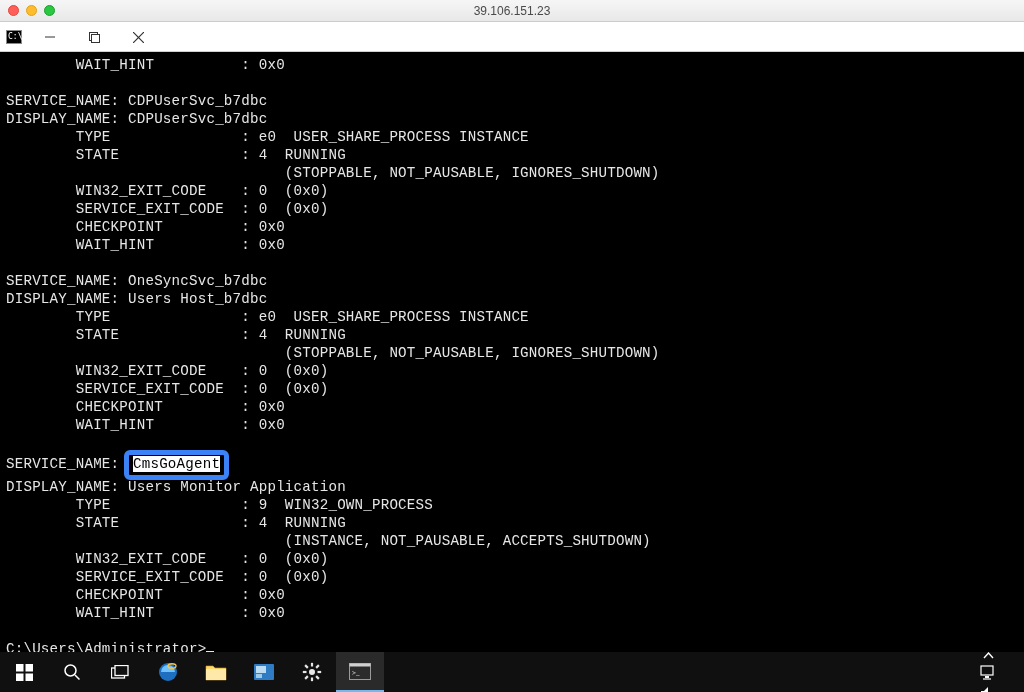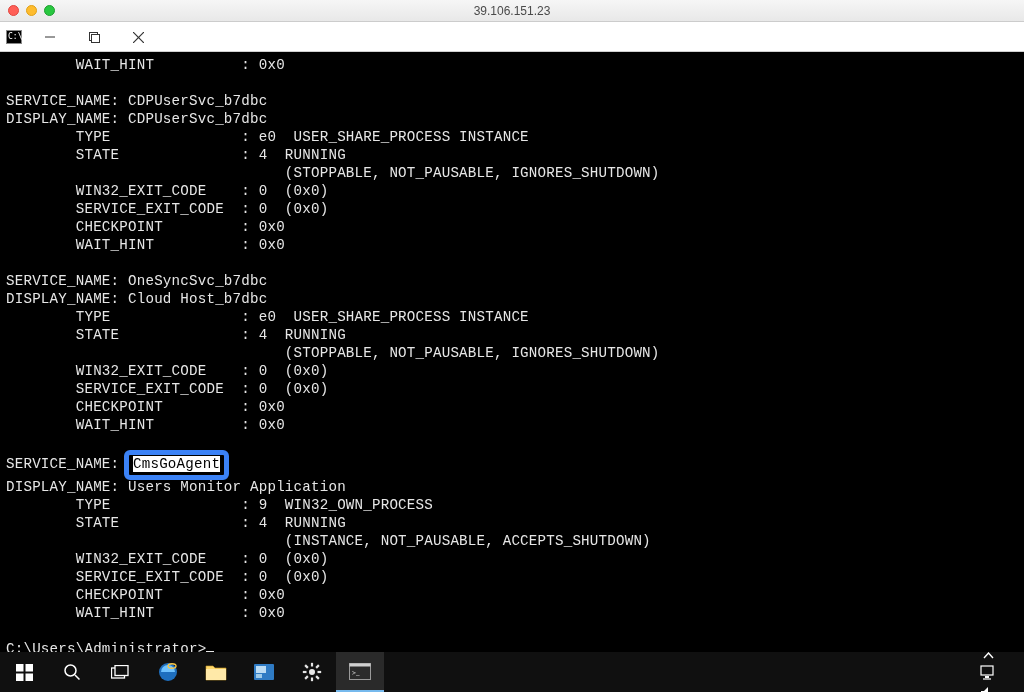--- a/index.html
+++ b/index.html
@@ -158,21 +158,21 @@
 <span>DISPLAY_NAME: CDPUserSvc_b7dbc</span>
 <span>        TYPE               : e0  USER_SHARE_PROCESS INSTANCE</span>
 <span>        STATE              : 4  RUNNING</span>
 <span>                                (STOPPABLE, NOT_PAUSABLE, IGNORES_SHUTDOWN)</span>
 <span>        WIN32_EXIT_CODE    : 0  (0x0)</span>
 <span>        SERVICE_EXIT_CODE  : 0  (0x0)</span>
 <span>        CHECKPOINT         : 0x0</span>
 <span>        WAIT_HINT          : 0x0</span>
 <span></span>
 <span>SERVICE_NAME: OneSyncSvc_b7dbc</span>
-<span>DISPLAY_NAME: Cloud Host_b7dbc</span>
+<span>DISPLAY_NAME: Users Host_b7dbc</span>
 <span>        TYPE               : e0  USER_SHARE_PROCESS INSTANCE</span>
 <span>        STATE              : 4  RUNNING</span>
 <span>                                (STOPPABLE, NOT_PAUSABLE, IGNORES_SHUTDOWN)</span>
 <span>        WIN32_EXIT_CODE    : 0  (0x0)</span>
 <span>        SERVICE_EXIT_CODE  : 0  (0x0)</span>
 <span>        CHECKPOINT         : 0x0</span>
 <span>        WAIT_HINT          : 0x0</span>
 <span></span>
 <span>SERVICE_NAME: </span><span class="highlight-box"><span class="sel">CmsGoAgent</span></span>
 <span>DISPLAY_NAME: Users Monitor Application</span>

